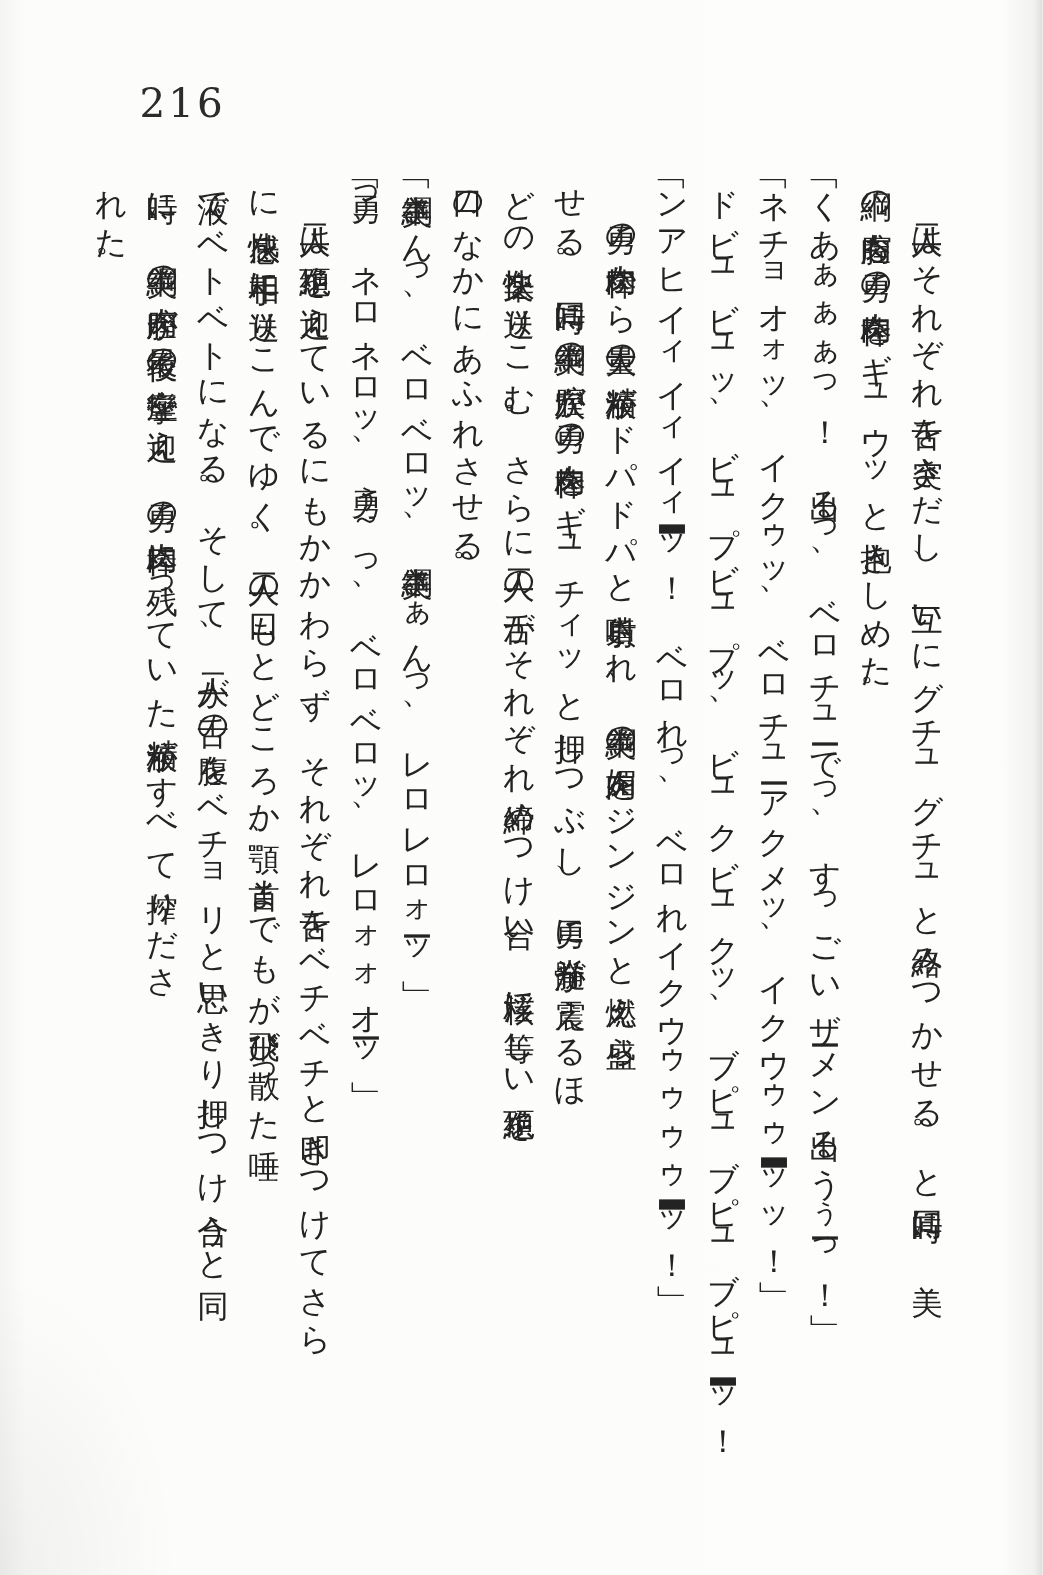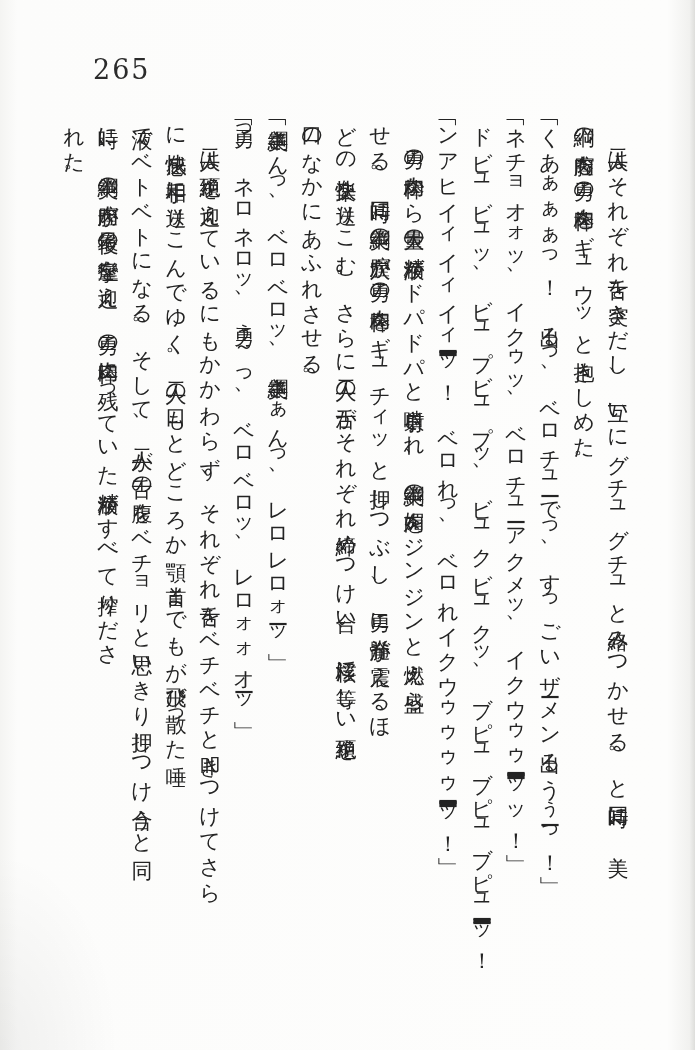--- a/index.html
+++ b/index.html
@@ -55,21 +55,21 @@
   }
   .text-column.indent {
     text-indent: 22px;
   }
 </style>
 </head>
 <body>
 
 <div class="page">
 
-  <div class="page-number">265</div>
+  <div class="page-number">216</div>
 
   <div class="text-block">
     <p class="text-column indent">二人はそれぞれ舌を突きだし、互いにグチュグチュと絡みつかせる。と同時に、美</p>
     <p class="text-column">綱の膣肉も勇の肉棒をギュウッと抱きしめた。</p>
     <p class="text-column">「くあぁぁぁっ！　出るっ、ベロチューでっ、すっごいザーメン出るうぅーっ！」</p>
     <p class="text-column">「ネチョオォッ、イクゥッ、ベロチューアクメッ、イクウゥゥーーーーーッッ！」</p>
     <p class="text-column">ドビュビュッ、ビュプビュプッ、ビュクビュクッ、ブピュブピュブピューーーーッ！</p>
     <p class="text-column">「ンアヒイィイィイィーーーーッ！　ベロれっ、ベロれイクウゥゥゥゥーーーーーッ！」</p>
     <p class="text-column indent">勇の肉棒から大量の精液がドパドパと噴射され、美綱の媚肉をジンジンと燃え盛ら</p>
     <p class="text-column">せる。同時に美綱の膣穴が勇の肉棒をギュチィッと押しつぶし、勇に脊髄が震えるほ</p>

